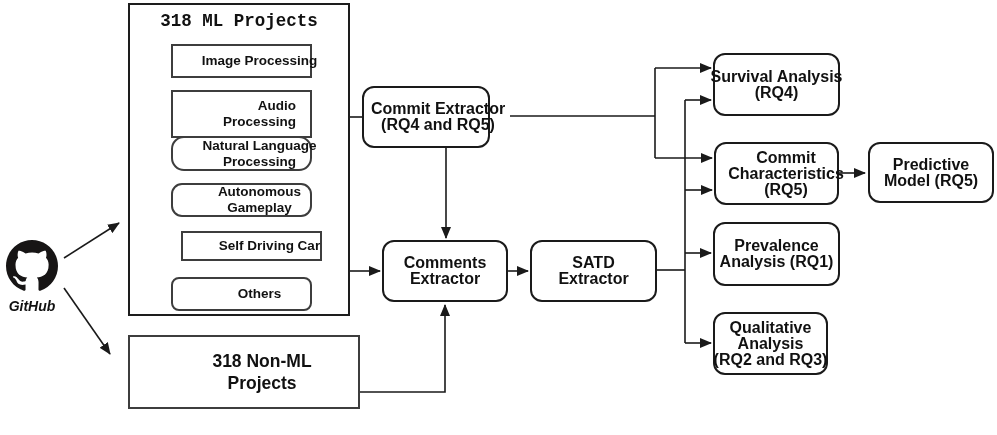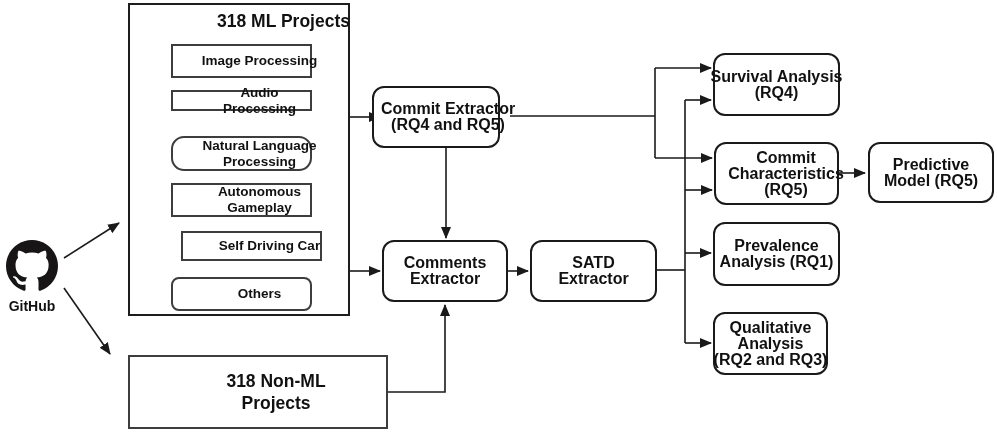--- a/index.html
+++ b/index.html
@@ -28,45 +28,47 @@
   .rect  { border: 2px solid #3d3d3d; padding-left: 36px; }
   .rect-dark { border: 2px solid #1d1d1d; }
   .rounded {
     border: 2px solid #1a1a1a;
     border-radius: 12px;
     font-size: 16px;
   }
   .group-title {
     position: absolute;
     width: 100%;
-    text-align: right;
+    text-align: center;
     font-weight: bold;
     color: #111111;
     font-size: 17.5px;
     line-height: 21px;
     white-space: pre;
+    font-family: Liberation Mono, monospace;
   }
   .big-label { font-size: 17.5px; line-height: 22px; }
   #connector-layer {
     position: absolute;
     left: 0; top: 0;
     width: 997px; height: 435px;
     pointer-events: none;
   }
   #connector-layer line, #connector-layer path.wire {
     stroke: #1a1a1a;
     stroke-width: 1.6;
     fill: none;
   }
   #github-figure { position: absolute; left: 3px; top: 240px; width: 58px; text-align: center; }
   #github-label {
     font-weight: bold;
     color: #111111;
     font-size: 14px;
     margin-top: 2px;
+    font-style: italic;
   }
 </style>
 </head>
 <body>
 
 <div id="canvas">
 
   <svg id="connector-layer" viewBox="0 0 997 435" xmlns="http://www.w3.org/2000/svg">
     <defs>
       <marker id="arrowhead" markerUnits="userSpaceOnUse" markerWidth="12" markerHeight="10" refX="11" refY="5" orient="auto">
@@ -106,33 +108,33 @@
       <path fill="#171515" fill-rule="evenodd" clip-rule="evenodd" d="M8 0C3.58 0 0 3.58 0 8c0 3.54 2.29 6.53 5.47 7.59.4.07.55-.17.55-.38 0-.19-.01-.82-.01-1.49-2.01.37-2.53-.49-2.69-.94-.09-.23-.48-.94-.82-1.13-.28-.15-.68-.52-.01-.53.63-.01 1.08.58 1.23.82.72 1.21 1.87.87 2.33.66.07-.52.28-.87.51-1.07-1.78-.2-3.64-.89-3.64-3.95 0-.87.31-1.59.82-2.15-.08-.2-.36-1.02.08-2.12 0 0 .67-.21 2.2.82.64-.18 1.32-.27 2-.27.68 0 1.36.09 2 .27 1.53-1.04 2.2-.82 2.2-.82.44 1.1.16 1.92.08 2.12.51.56.82 1.27.82 2.15 0 3.07-1.87 3.75-3.65 3.95.29.25.54.73.54 1.48 0 1.07-.01 1.93-.01 2.2 0 .21.15.46.55.38A8.013 8.013 0 0 0 16 8c0-4.42-3.58-8-8-8z"></path>
     </svg>
     <div id="github-label">GitHub</div>
   </div>
 
   <div class="box rect-dark" style="left:128px; top:3px; width:222px; height:313px; align-items:flex-start;">
   </div>
   <div class="group-title" style="left:128px; top:11px; width:222px;">318 ML Projects</div>
 
   <div class="box rect" style="left:171px; top:44px; width:141px; height:34px;">Image Processing</div>
-  <div class="box rect" style="left:171px; top:90px; width:141px; height:21px;">Audio
+  <div class="box rect" style="left:171px; top:90px; width:141px; height:48px;text-align:right;">Audio
 Processing</div>
   <div class="box rect" style="left:171px; top:136px; width:141px; height:35px;border-radius:13px;">Natural Language
 Processing</div>
-  <div class="box rect" style="left:171px; top:183px; width:141px; height:34px;">Autonomous
+  <div class="box rect" style="left:171px; top:183px; width:141px; height:34px;border-radius:11px;">Autonomous
 Gameplay</div>
   <div class="box rect" style="left:181px; top:231px; width:141px; height:30px;">Self Driving Car</div>
   <div class="box rect" style="left:171px; top:277px; width:141px; height:34px;border-radius:8px;">Others</div>
 
-  <div class="box rect big-label" style="left:128px; top:355px; width:260px; height:74px;">318 Non-ML
+  <div class="box rect big-label" style="left:128px; top:335px; width:232px; height:74px;">318 Non-ML
 Projects</div>
 
-  <div class="box rounded" style="left:372px; top:86px; width:128px; height:62px;padding-left:24px;">Commit Extractor
+  <div class="box rounded" style="left:362px; top:86px; width:128px; height:62px;padding-left:24px;">Commit Extractor
 (RQ4 and RQ5)</div>
   <div class="box rounded" style="left:382px; top:240px; width:126px; height:62px;">Comments
 Extractor</div>
   <div class="box rounded" style="left:530px; top:240px; width:127px; height:62px;">SATD
 Extractor</div>
 
   <div class="box rounded" style="left:713px; top:53px; width:127px; height:63px;">Survival Analysis
 (RQ4)</div>
   <div class="box rounded" style="left:714px; top:142px; width:125px; height:63px;padding-left:19px;">Commit
 Characteristics

